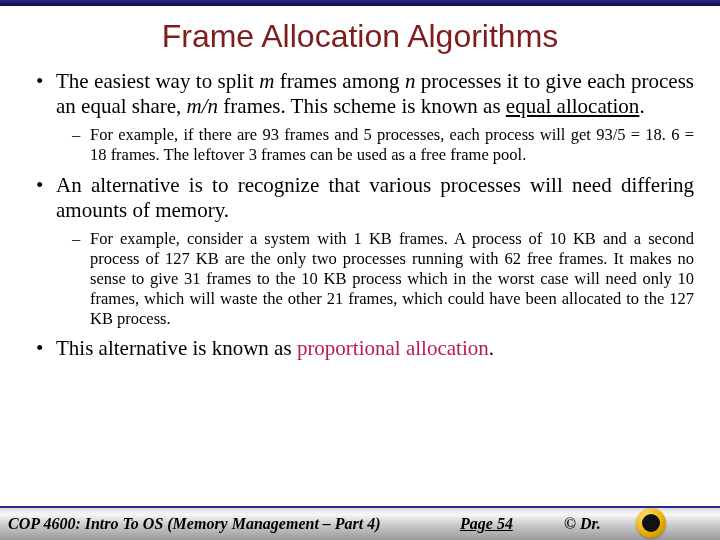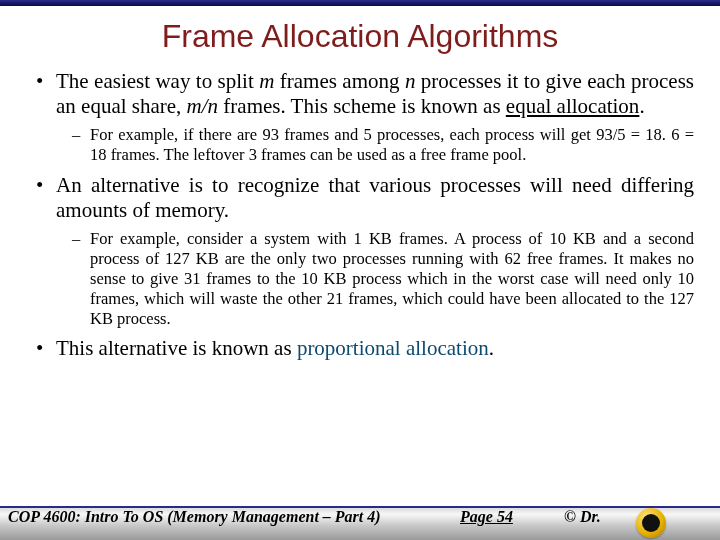--- a/index.html
+++ b/index.html
@@ -54,29 +54,29 @@
     text-align: justify;
   }
   ul.sub > li::before {
     content: "–";
     position: absolute;
     left: 0;
     top: 0;
   }
   .italic { font-style: italic; }
   .underline { text-decoration: underline; }
-  .blue { color: #0c4a6e; }
+  .blue { color: #be185d; }
   .footer {
     position: absolute;
     left: 0; right: 0; bottom: 0;
     height: 34px;
     background: linear-gradient(to bottom, #dcdcdc 0%, #f7f7f7 20%, #c8c8c8 55%, #9a9a9a 100%);
     border-top: 2px solid #2a2a8a;
     display: flex;
-    align-items: flex-start;
+    align-items: center;
     font-family: "Times New Roman", Times, serif;
     font-style: italic;
     font-weight: bold;
     font-size: 16px;
     color: #000;
     padding: 0 8px;
   }
   .footer .course { flex: 0 0 auto; }
   .footer .page { position: absolute; left: 460px; text-decoration: underline; }
   .footer .copyright { position: absolute; left: 564px; font-style: italic; }

